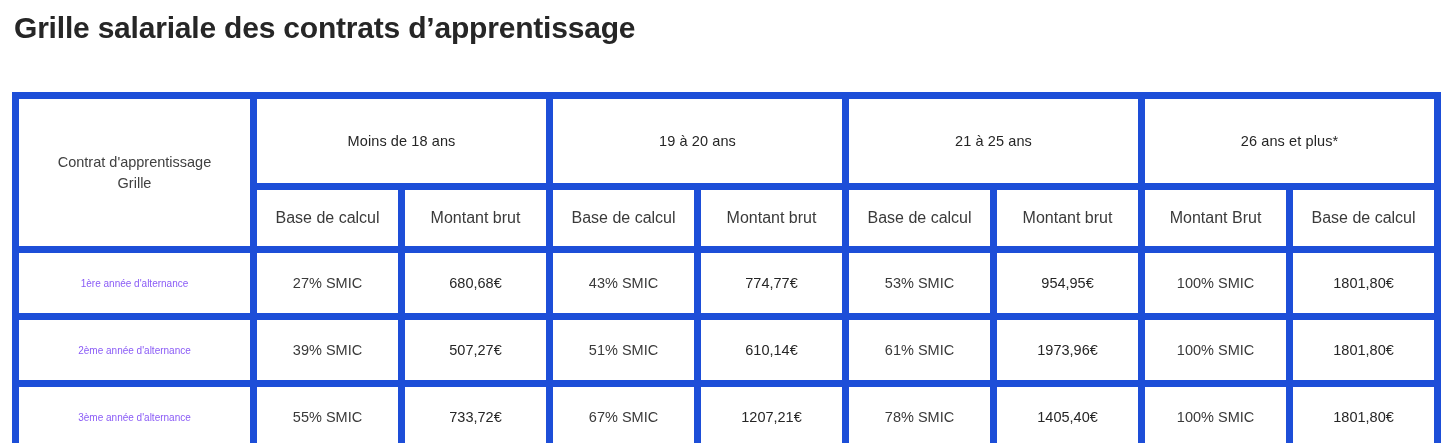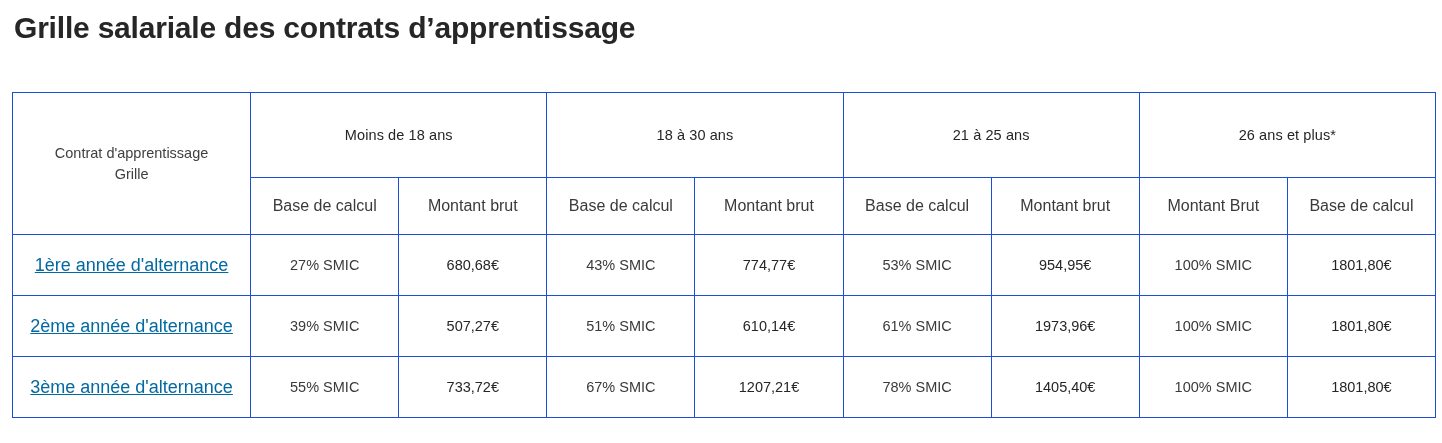--- a/index.html
+++ b/index.html
@@ -31,21 +31,21 @@
     line-height: 40px;
   }
   table.grid {
     border-collapse: collapse;
     width: 1424px;
     margin-top: 44px;
     margin-left: 4px;
     table-layout: fixed;
   }
   table.grid td, table.grid th {
-    border: 1px solid #1d4ed8;
+    border: 7px solid #1d4ed8;
     padding: 0;
     vertical-align: middle;
     text-align: center;
     font-weight: normal;
   }
   .hdr-age {
     height: 84px;
     font-size: 14.5px;
     font-weight: bold;
     color: #262626;
@@ -57,25 +57,24 @@
     color: #404040;
     line-height: 21px;
   }
   .sub-hdr {
     height: 56px;
     font-size: 16px;
     color: #3a3a3a;
   }
   .row-label {
     height: 60px;
-    font-size: 18px;
+    font-size: 10px;
     font-weight: bold;
-    color: #0369a1;
+    color: #8b5cf6;
     text-align: center;
-    text-decoration: underline;
   }
   .cell-base {
     height: 60px;
     font-size: 14.5px;
     color: #3a3a3a;
     text-align: center;
   }
   .cell-brut {
     height: 60px;
     font-size: 14.5px;
@@ -112,21 +111,21 @@
       <col class="col-cell">
         <col class="col-cell">
     </colgroup>
     <thead>
       <tr>
         <th class="hdr-corner" rowspan="2">
           <div>Contrat d'apprentissage</div>
           <div>Grille</div>
         </th>
         <th class="hdr-age" colspan="2">Moins de 18 ans</th>
-        <th class="hdr-age" colspan="2">18 à 30 ans</th>
+        <th class="hdr-age" colspan="2">19 à 20 ans</th>
         <th class="hdr-age" colspan="2">21 à 25 ans</th>
         <th class="hdr-age" colspan="2">26 ans et plus*</th>
       </tr>
       <tr>
         <th class="sub-hdr">Base de calcul</th>
         <th class="sub-hdr">Montant brut</th>
         <th class="sub-hdr">Base de calcul</th>
         <th class="sub-hdr">Montant brut</th>
         <th class="sub-hdr">Base de calcul</th>
         <th class="sub-hdr">Montant brut</th>

